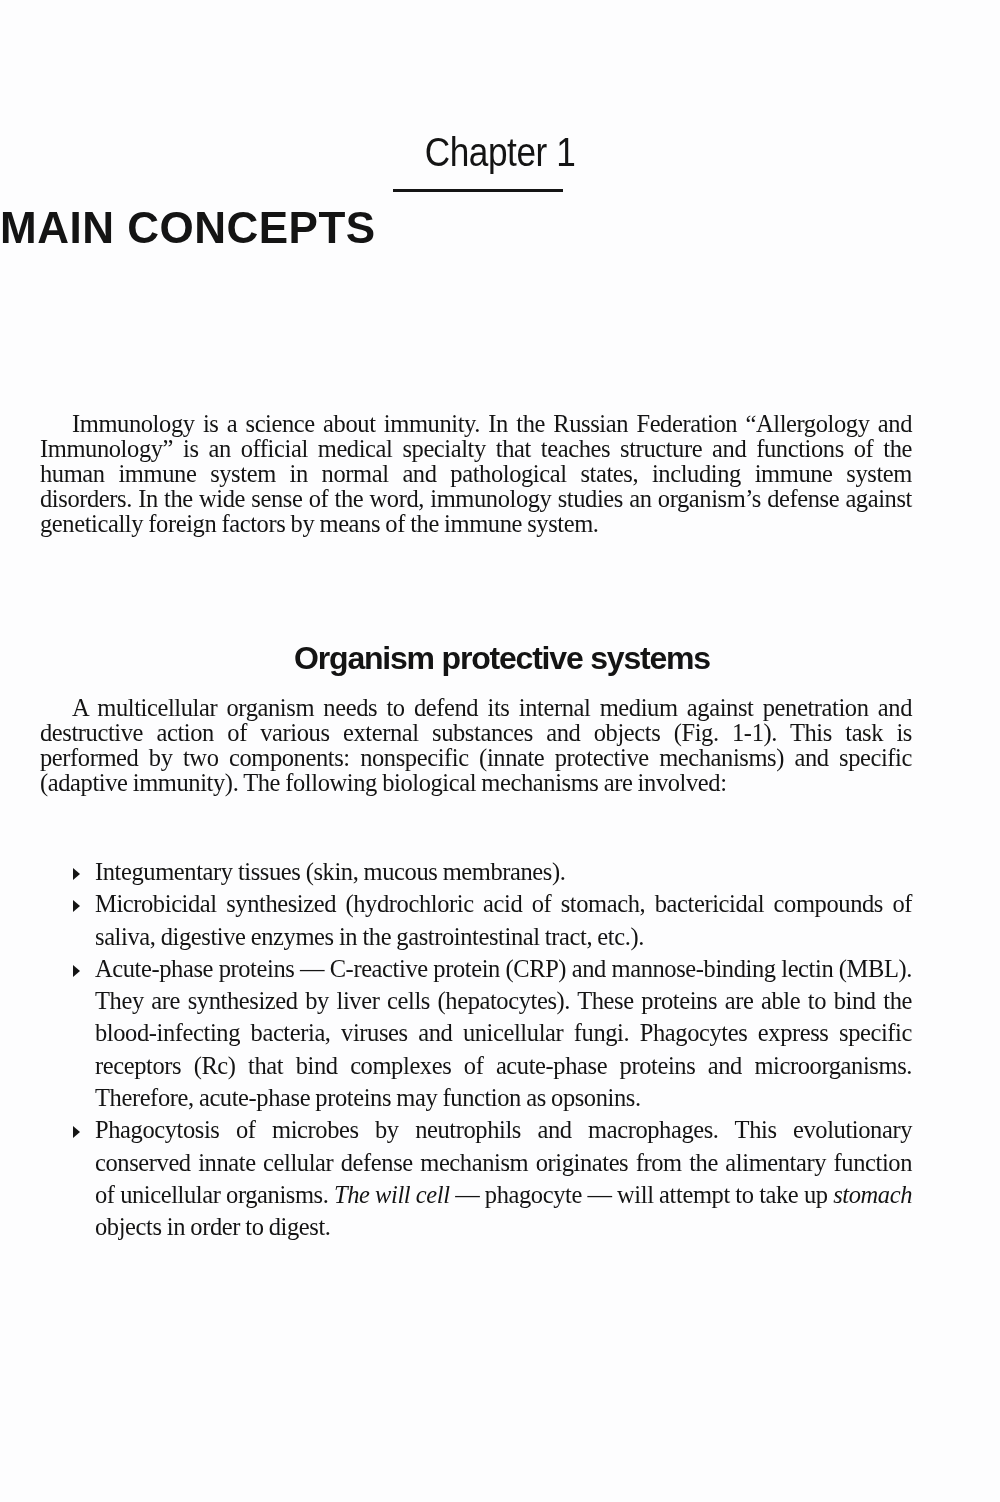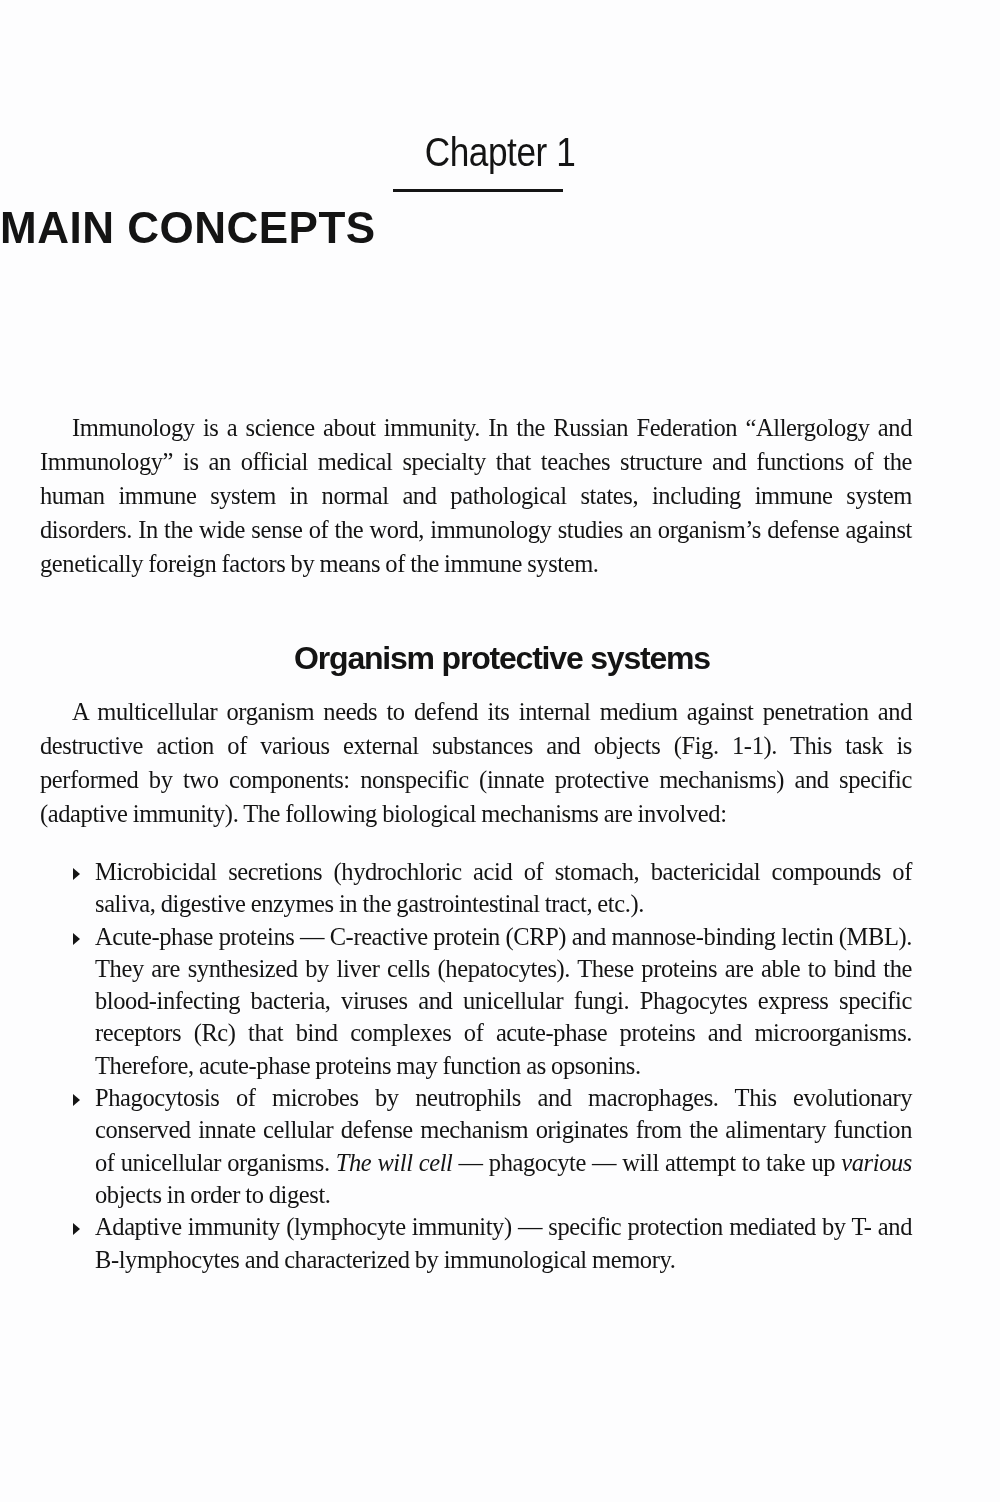--- a/index.html
+++ b/index.html
@@ -38,21 +38,21 @@
     font-family: "Liberation Sans", sans-serif;
     font-weight: bold;
     font-size: 44px;
     letter-spacing: 0.5px;
   }
   .body-text {
     position: absolute;
     left: 40px;
     width: 872px;
     font-size: 24.5px;
-    line-height: 34px;
+    line-height: 25px;
     text-align: justify;
     letter-spacing: -0.4px;
     word-spacing: -0.5px;
   }
   .intro { top: 411px; }
   .indent { text-indent: 32px; }
   .section-heading {
     position: absolute;
     left: 4px; right: 0;
     top: 640px;
@@ -100,24 +100,24 @@
 <div class="chapter-title">MAIN CONCEPTS</div>
 
 <p class="body-text intro indent" style="margin:0;">Immunology is a science about immunity. In the Russian Federation “Allergology and Immunology” is an official medical specialty that teaches structure and functions of the human immune system in normal and pathological states, including immune system disorders. In the wide sense of the word, immunology studies an organism’s defense against genetically foreign factors by means of the immune system.</p>
 
 <div class="section-heading">Organism protective systems</div>
 
 <p class="body-text section-para indent" style="margin:0;"><span>A multicellular organism needs to defend its internal medium against penetration and destructive action of various external substances and objects (Fig. 1-1). This task is performed by two components: nonspecific (</span><b>innate</b><span> protective mechanisms) and specific (</span><b>adaptive</b><span> immunity). The following biological mechanisms are involved:</span></p>
 
 <ul class="bullet-list">
   <li>
-    <span class="bullet-icon"></span><b>Microbicidal secretions</b><span> (hydrochloric acid of stomach, bactericidal compounds of saliva, digestive enzymes in the gastrointestinal tract, etc.).</span>
+    <span class="bullet-icon"></span><b>Integumentary tissues</b><span> (skin, mucous membranes).</span>
+  </li>
+  <li>
+    <span class="bullet-icon"></span><b>Microbicidal synthesized</b><span> (hydrochloric acid of stomach, bactericidal compounds of saliva, digestive enzymes in the gastrointestinal tract, etc.).</span>
   </li>
   <li>
     <span class="bullet-icon"></span><b>Acute-phase proteins</b><span> — C-reactive protein (CRP) and mannose-binding lectin (MBL). They are synthesized by liver cells (hepatocytes). These proteins are able to bind the blood-infecting bacteria, viruses and unicellular fungi. Phagocytes express specific receptors (Rc) that bind complexes of acute-phase proteins and microorganisms. Therefore, acute-phase proteins may function as opsonins.</span>
   </li>
   <li>
-    <span class="bullet-icon"></span><b>Phagocytosis</b><span> of microbes by neutrophils and macrophages. This evolutionary conserved innate cellular defense mechanism originates from the alimentary function of unicellular organisms. </span><i>The will cell</i><span> — phagocyte — will attempt to take up </span><i>various</i><span> objects in order to digest.</span>
-  </li>
-  <li>
-    <span class="bullet-icon"></span><b>Adaptive immunity (lymphocyte immunity)</b><span> — specific protection mediated by T- and B-lymphocytes and characterized by immunological memory.</span>
+    <span class="bullet-icon"></span><b>Phagocytosis</b><span> of microbes by neutrophils and macrophages. This evolutionary conserved innate cellular defense mechanism originates from the alimentary function of unicellular organisms. </span><i>The will cell</i><span> — phagocyte — will attempt to take up </span><i>stomach</i><span> objects in order to digest.</span>
   </li>
 </ul>
 
 </body></html>

